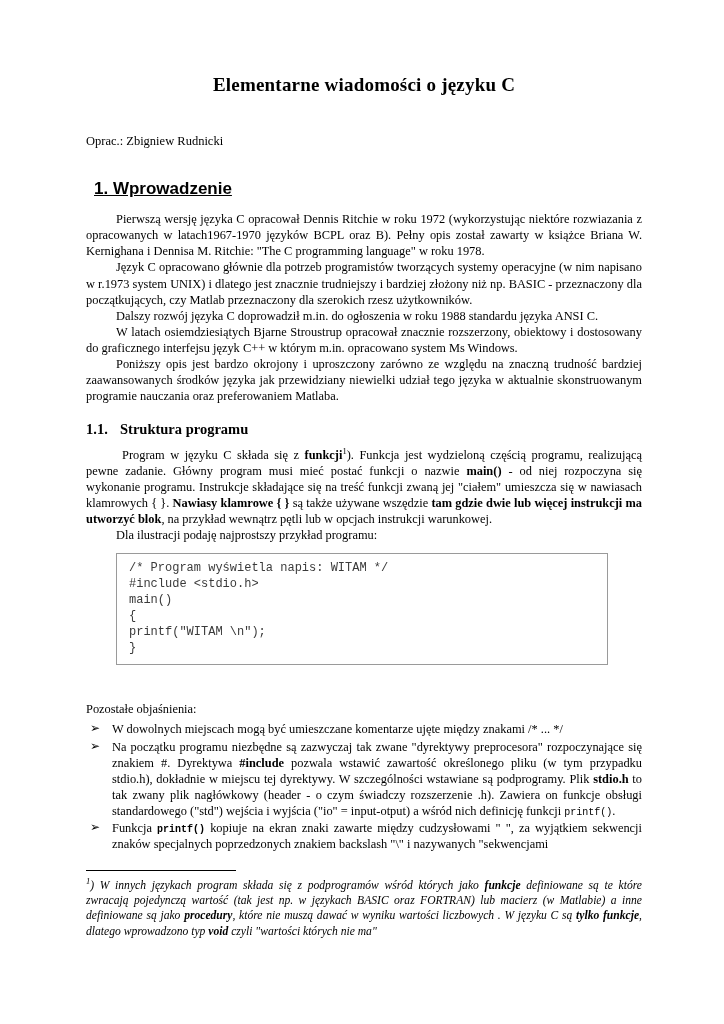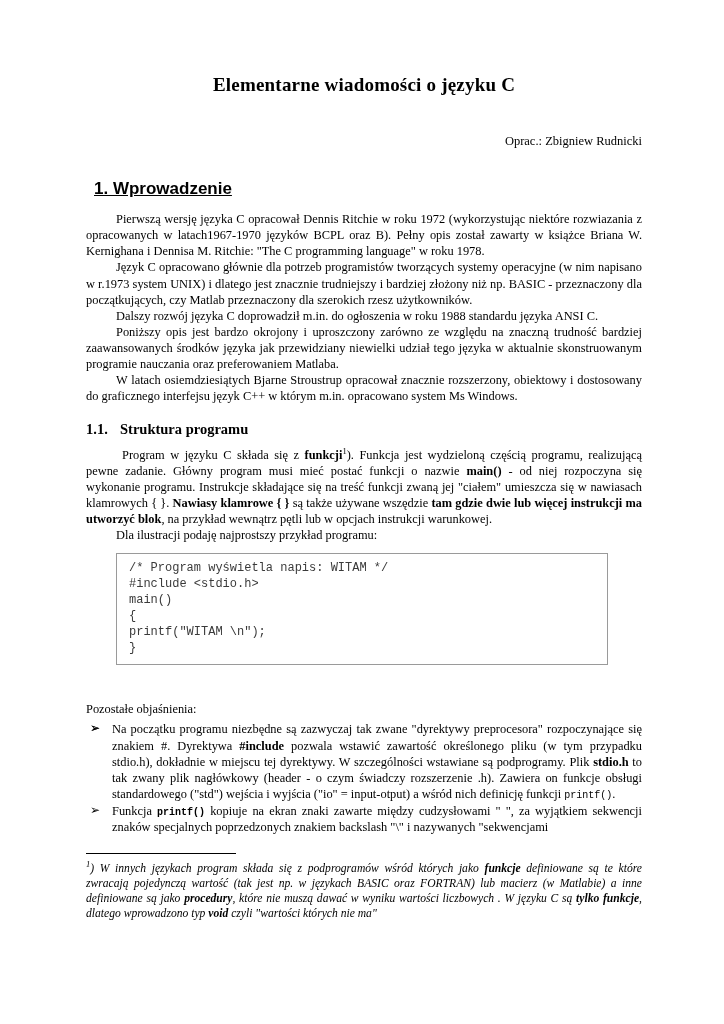--- a/index.html
+++ b/index.html
@@ -32,21 +32,21 @@
   h1.doc-title {
     font-family: "Liberation Serif", serif;
     font-size: 19px;
     font-weight: bold;
     text-align: center;
     margin: 0 0 0 0;
     padding: 0;
     letter-spacing: 0.2px;
   }
   .author {
-    text-align: right;
+    text-align: left;
     font-size: 12.5px;
     margin-top: 38px;
     margin-bottom: 0;
   }
   h2.sec {
     font-family: "Liberation Sans", sans-serif;
     font-size: 17px;
     font-weight: bold;
     margin: 30px 0 12px 8px;
     text-decoration: underline;
@@ -141,22 +141,22 @@
     <h1 class="doc-title">Elementarne wiadomości o języku C</h1>
 
     <p class="author">Oprac.: Zbigniew Rudnicki</p>
 
     <h2 class="sec">1. Wprowadzenie</h2>
 
     <div class="intro-block">
       <p class="body">Pierwszą wersję języka C opracował Dennis Ritchie w roku 1972 (wykorzystując niektóre roz­wiazania z opracowanych w latach1967-1970 języków BCPL oraz B). Pełny opis został zawarty w książce Briana W. Kernighana i Dennisa M. Ritchie: "The C programming language" w roku 1978.</p>
       <p class="body">Język C opracowano głównie dla potrzeb programistów tworzących systemy operacyjne (w nim napisano w r.1973 system UNIX) i dlatego jest znacznie trudniejszy i bardziej złożony niż np. BASIC - przeznaczony dla początkujących, czy Matlab przeznaczony dla szerokich rzesz użytkowników.</p>
       <p class="body">Dalszy rozwój języka C doprowadził m.in. do ogłoszenia w roku 1988 standardu języka ANSI C.</p>
+      <p class="body">W latach osiemdziesiątych Bjarne Stroustrup opracował  znacznie rozszerzony, obiektowy i do­stosowany do graficznego interfejsu język C++ w którym m.in. opracowano system Ms Windows.</p>
       <p class="body gap">Poniższy opis jest bardzo okrojony i uproszczony zarówno ze względu na znaczną trudność bar­dziej zaawansowanych środków języka jak przewidziany niewielki udział tego języka w aktualnie skonstruowanym programie nauczania oraz preferowaniem Matlaba.</p>
-      <p class="body">W latach osiemdziesiątych Bjarne Stroustrup opracował  znacznie rozszerzony, obiektowy i do­stosowany do graficznego interfejsu język C++ w którym m.in. opracowano system Ms Windows.</p>
     </div>
 
     <h3 class="subsec">
       <span class="num">1.1.</span><span>Struktura programu</span>
     </h3>
 
     <p class="body" style="text-indent:36px;"><span>Program w języku C składa się z </span><b>funkcji</b><sup>1</sup><span>). Funkcja jest wydzieloną częścią programu, realizu­jącą pewne zadanie. Główny program musi mieć postać funkcji o nazwie  </span><b>main()</b><span> - od niej rozpoczyna się wykonanie programu. Instrukcje składające się na treść funkcji zwaną jej "ciałem" umieszcza się w nawiasach klamrowych { }. </span><b>Nawiasy klamrowe { }</b><span> są także używane wszędzie </span><b>tam gdzie dwie lub więcej instrukcji ma utworzyć blok</b><span>, na przykład wewnątrz pętli lub w opcjach instrukcji warun­kowej.</span></p>
 
     <p class="body">Dla ilustracji podaję najprostszy przykład programu:</p>
 
@@ -167,20 +167,21 @@
 {
 printf("WITAM \n");
 }</pre>
     </div>
 
     <p class="body noind">Pozostałe objaśnienia:</p>
 
     <ul class="bullets">
       <li>
         <span class="arrow">➢</span>
+        <span>W dowolnych miejscach mogą być umieszczane komentarze ujęte między znakami /* ... */</span>
       </li>
       <li>
         <span class="arrow">➢</span>
         <span><span>Na początku programu niezbędne są zazwyczaj tak zwane "dyrektywy preprocesora" rozpoczy­nające się znakiem #. Dyrektywa </span><b>#include</b><span> pozwala wstawić zawartość określonego pliku (w tym przypadku stdio.h), dokładnie w miejscu tej dyrektywy. W szczególności wstawiane są pod­programy.</span><span>
 Plik </span><b>stdio.h</b><span> to tak zwany plik nagłówkowy (header - o czym świadczy rozszerzenie .h).  Zawiera on funkcje obsługi standardowego ("std") wejścia i wyjścia ("io" = input-otput) a wśród nich definicję funkcji </span><code class="inl">printf()</code><span>.</span></span>
       </li>
       <li>
         <span class="arrow">➢</span>
         <span><span>Funkcja </span><code class="inl"><b>printf()</b></code><span>  kopiuje na ekran znaki zawarte między cudzysłowami " ", za wyjątkiem sekwencji znaków specjalnych poprzedzonych znakiem backslash "\" i nazywanych "sekwencjami</span></span>
       </li>

